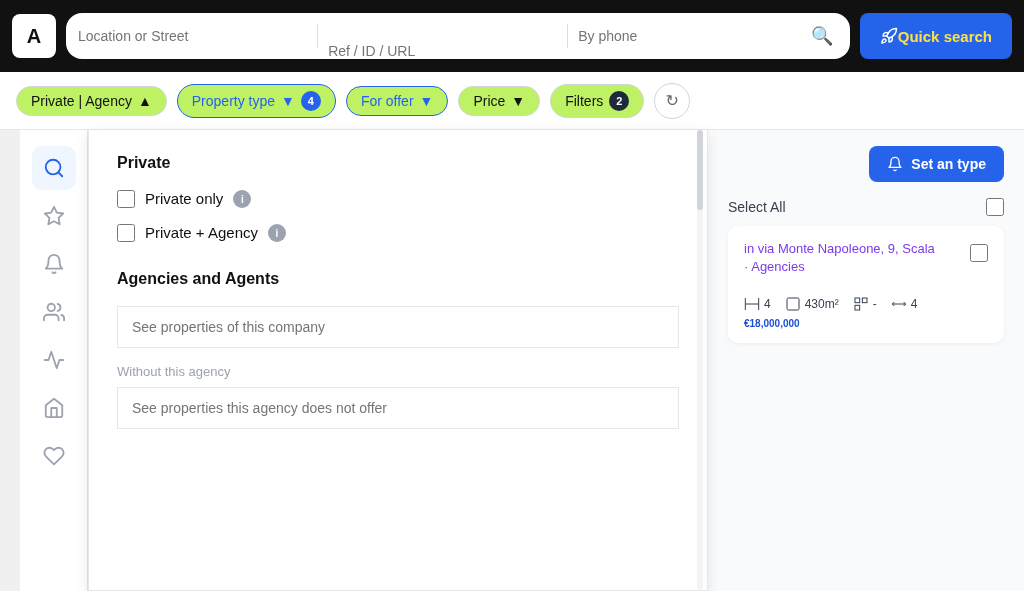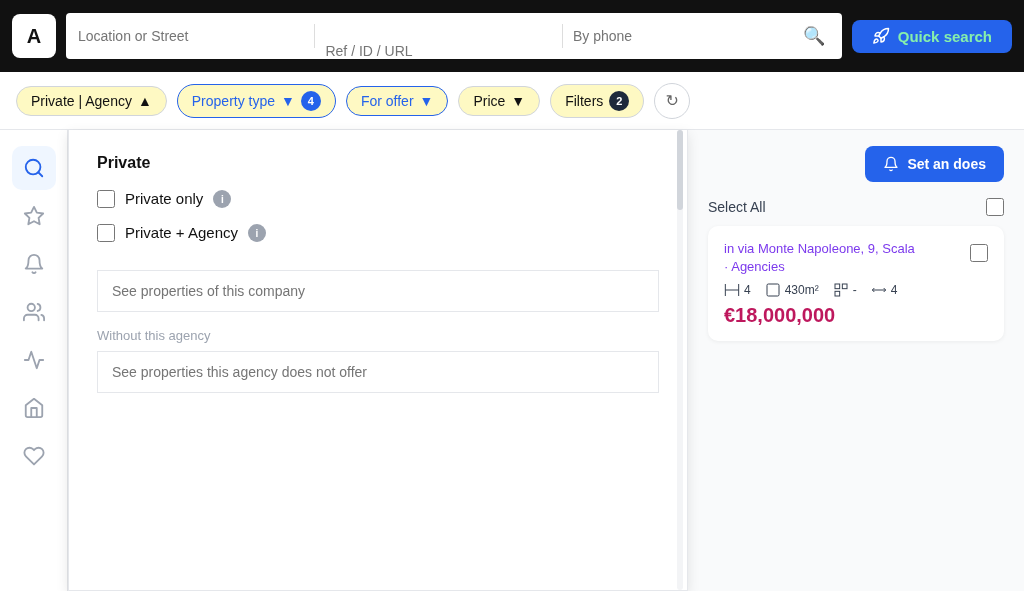--- a/index.html
+++ b/index.html
@@ -25,21 +25,21 @@
       flex-shrink: 0;
     }
     .logo-text {
       font-size: 20px;
       font-weight: 800;
       color: #111;
     }
     .search-bar {
       flex: 1;
       background: white;
-      border-radius: 4px;
+      border-radius: 16px;
       height: 46px;
       display: flex;
       align-items: center;
       padding: 0 12px;
       gap: 0;
     }
     .search-bar input {
       border: none;
       outline: none;
       font-size: 14px;
@@ -73,47 +73,46 @@
     .search-icon-btn {
       background: none;
       border: none;
       cursor: pointer;
       font-size: 18px;
       color: #333;
       padding: 4px;
     }
     .quick-search-btn {
       background: #2563eb;
-      color: #86efac;
+      color: #fde047;
       border: none;
       border-radius: 8px;
-      height: 33px;
+      height: 46px;
       padding: 0 20px;
       font-size: 15px;
       font-weight: 600;
       cursor: pointer;
       display: flex;
       align-items: center;
-      gap: 8px;
       white-space: nowrap;
     }
 
     
     .filter-bar {
       background: white;
       height: 58px;
       display: flex;
       align-items: center;
       padding: 0 16px;
       gap: 10px;
       border-bottom: 1px solid #e5e7eb;
     }
     .filter-btn {
       border: 1.5px solid #d1d5db;
-      background: #fef9c3;
+      background: #bef264;
       border-radius: 20px;
       padding: 6px 14px;
       font-size: 14px;
       cursor: pointer;
       display: flex;
       align-items: center;
       gap: 6px;
       font-weight: 500;
       color: #111;
     }
@@ -156,20 +155,21 @@
       align-items: center;
       justify-content: center;
       font-size: 16px;
       color: #666;
     }
 
     
     .main {
       display: flex;
       height: calc(591px - 72px - 58px);
+      padding-left: 20px;
     }
 
     
     .sidebar {
       width: 68px;
       background: white;
       border-right: 1px solid #e5e7eb;
       display: flex;
       flex-direction: column;
       align-items: center;
@@ -325,35 +325,35 @@
       position: relative;
       box-shadow: 0 1px 4px rgba(0,0,0,0.06);
     }
     .property-card-content {
       flex: 1;
     }
     .property-address {
       font-size: 13px;
       color: #7c3aed;
       font-weight: 500;
-      margin-bottom: 6px;
+      margin-bottom: 20px;
       line-height: 1.4;
     }
     .property-details {
       display: flex;
       align-items: center;
       gap: 14px;
       font-size: 12px;
       color: #374151;
       margin-bottom: 6px;
     }
     .property-price {
-      font-size: 20px;
+      font-size: 10px;
       font-weight: 600;
-      color: #be185d;
+      color: #1d4ed8;
     }
     .detail-item {
       display: flex;
       align-items: center;
       gap: 4px;
     }
   </style>
 </head>
 <body>
 
@@ -459,38 +459,39 @@
         <span class="checkbox-label">Private only</span>
         <div class="info-icon">i</div>
       </div>
       <div class="checkbox-row">
         <input type="checkbox" style="">
         <span class="checkbox-label">Private + Agency</span>
         <div class="info-icon">i</div>
       </div>
 
       <div class="agencies-section">
+        <div class="section-title">Agencies and Agents</div>
         <input type="text" class="agency-input" placeholder="See properties of this company" style="">
         <div class="agencies-label">Without this agency</div>
         <input type="text" class="agency-input" placeholder="See properties this agency does not offer" style="">
       </div>
     </div>
     <div class="scrollbar-track">
       <div class="scrollbar-thumb"></div>
     </div>
   </div>
 
   <div class="right-area">
     <div class="right-header">
       <button class="alert-btn">
         <svg width="16" height="16" viewBox="0 0 24 24" fill="none" stroke="white" stroke-width="2" stroke-linecap="round" stroke-linejoin="round">
             <path d="M18 8A6 6 0 0 0 6 8c0 7-3 9-3 9h18s-3-2-3-9"></path>
             <path d="M13.73 21a2 2 0 0 1-3.46 0"></path>
           </svg>
-        <span>Set an does</span>
+        <span>Set an type</span>
       </button>
     </div>
     <div class="select-all-row">
       <span>Select All</span>
       <input type="checkbox" style="width: 18px; height: 18px; cursor: pointer;">
     </div>
     <div class="property-card">
       <div class="property-card-content">
         <div class="property-address">
           <span>in via Monte Napoleone, 9, Scala</span><br>

